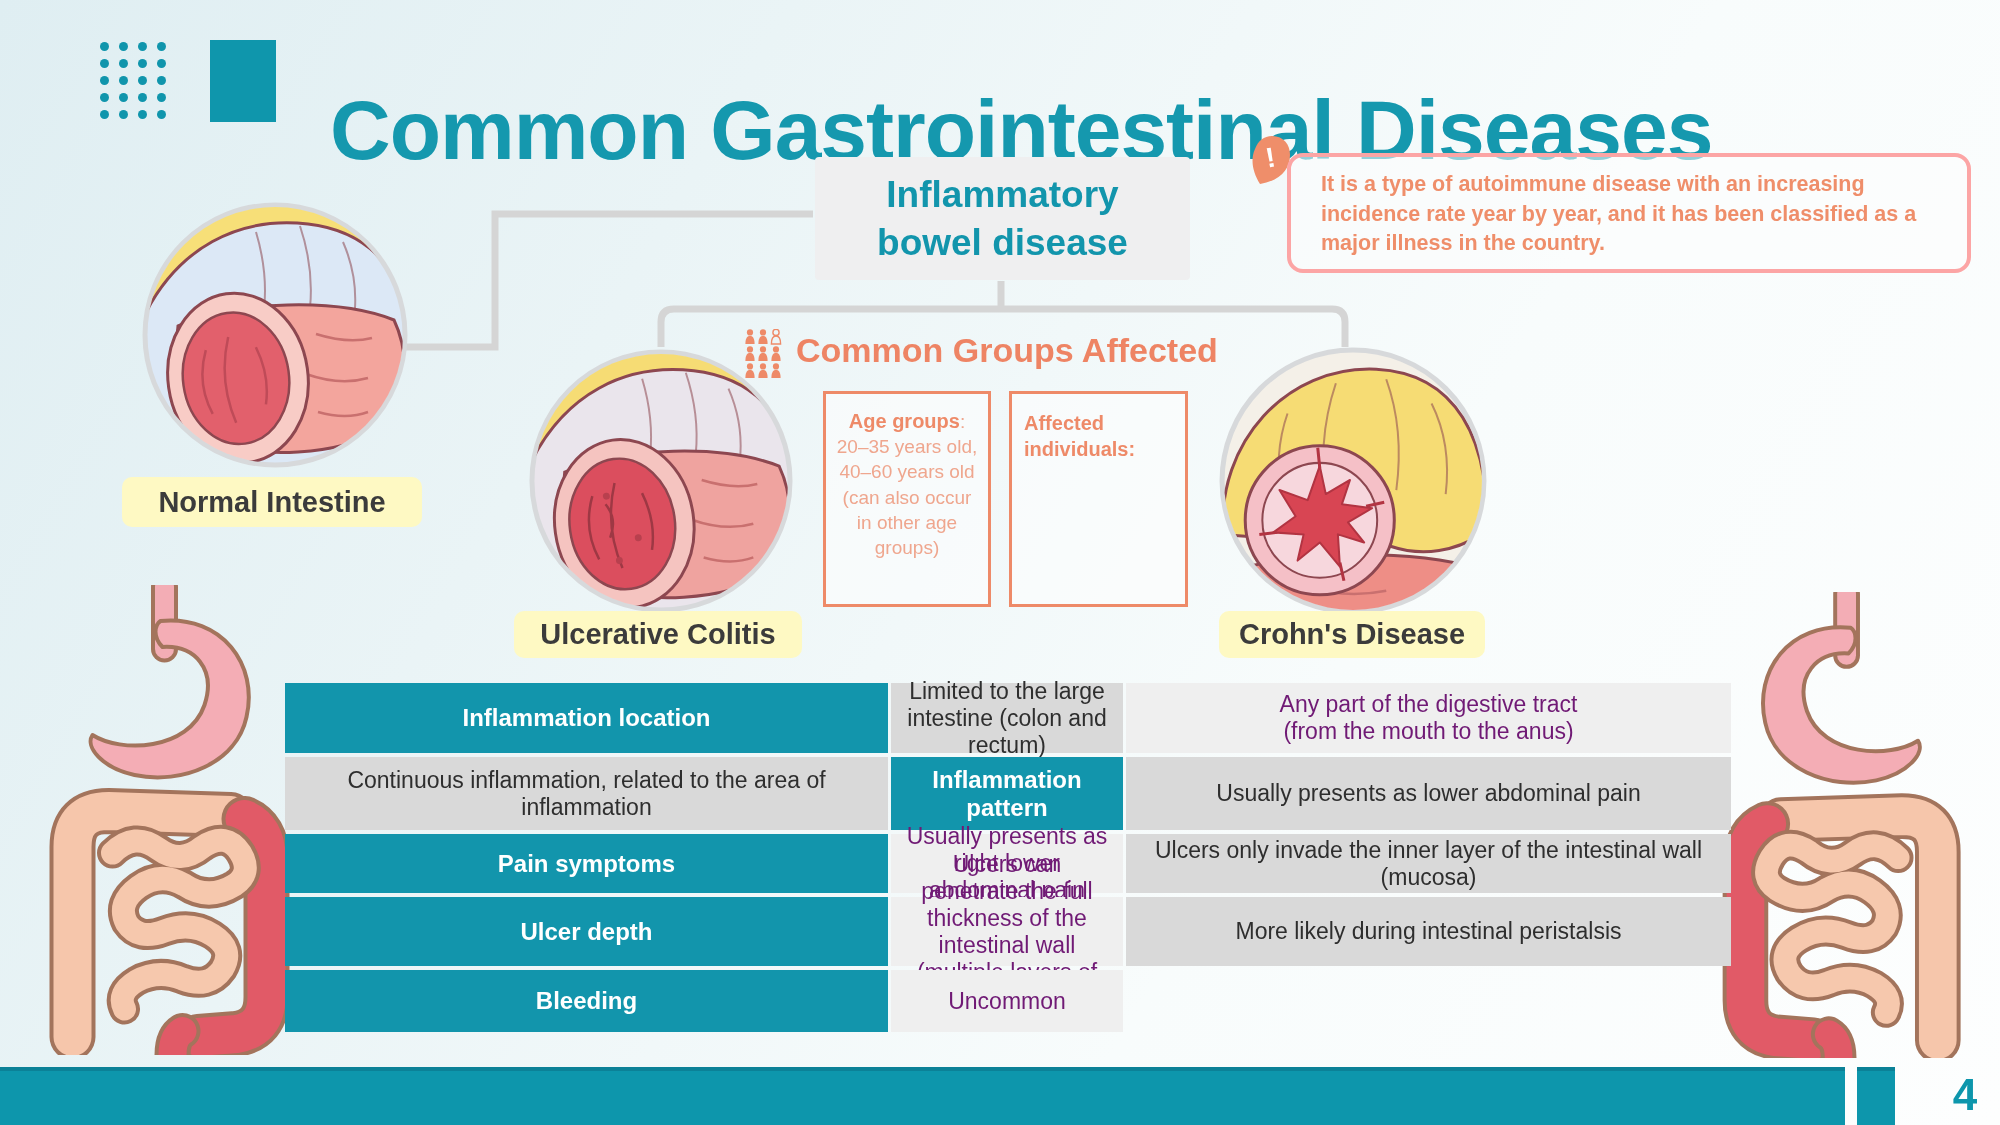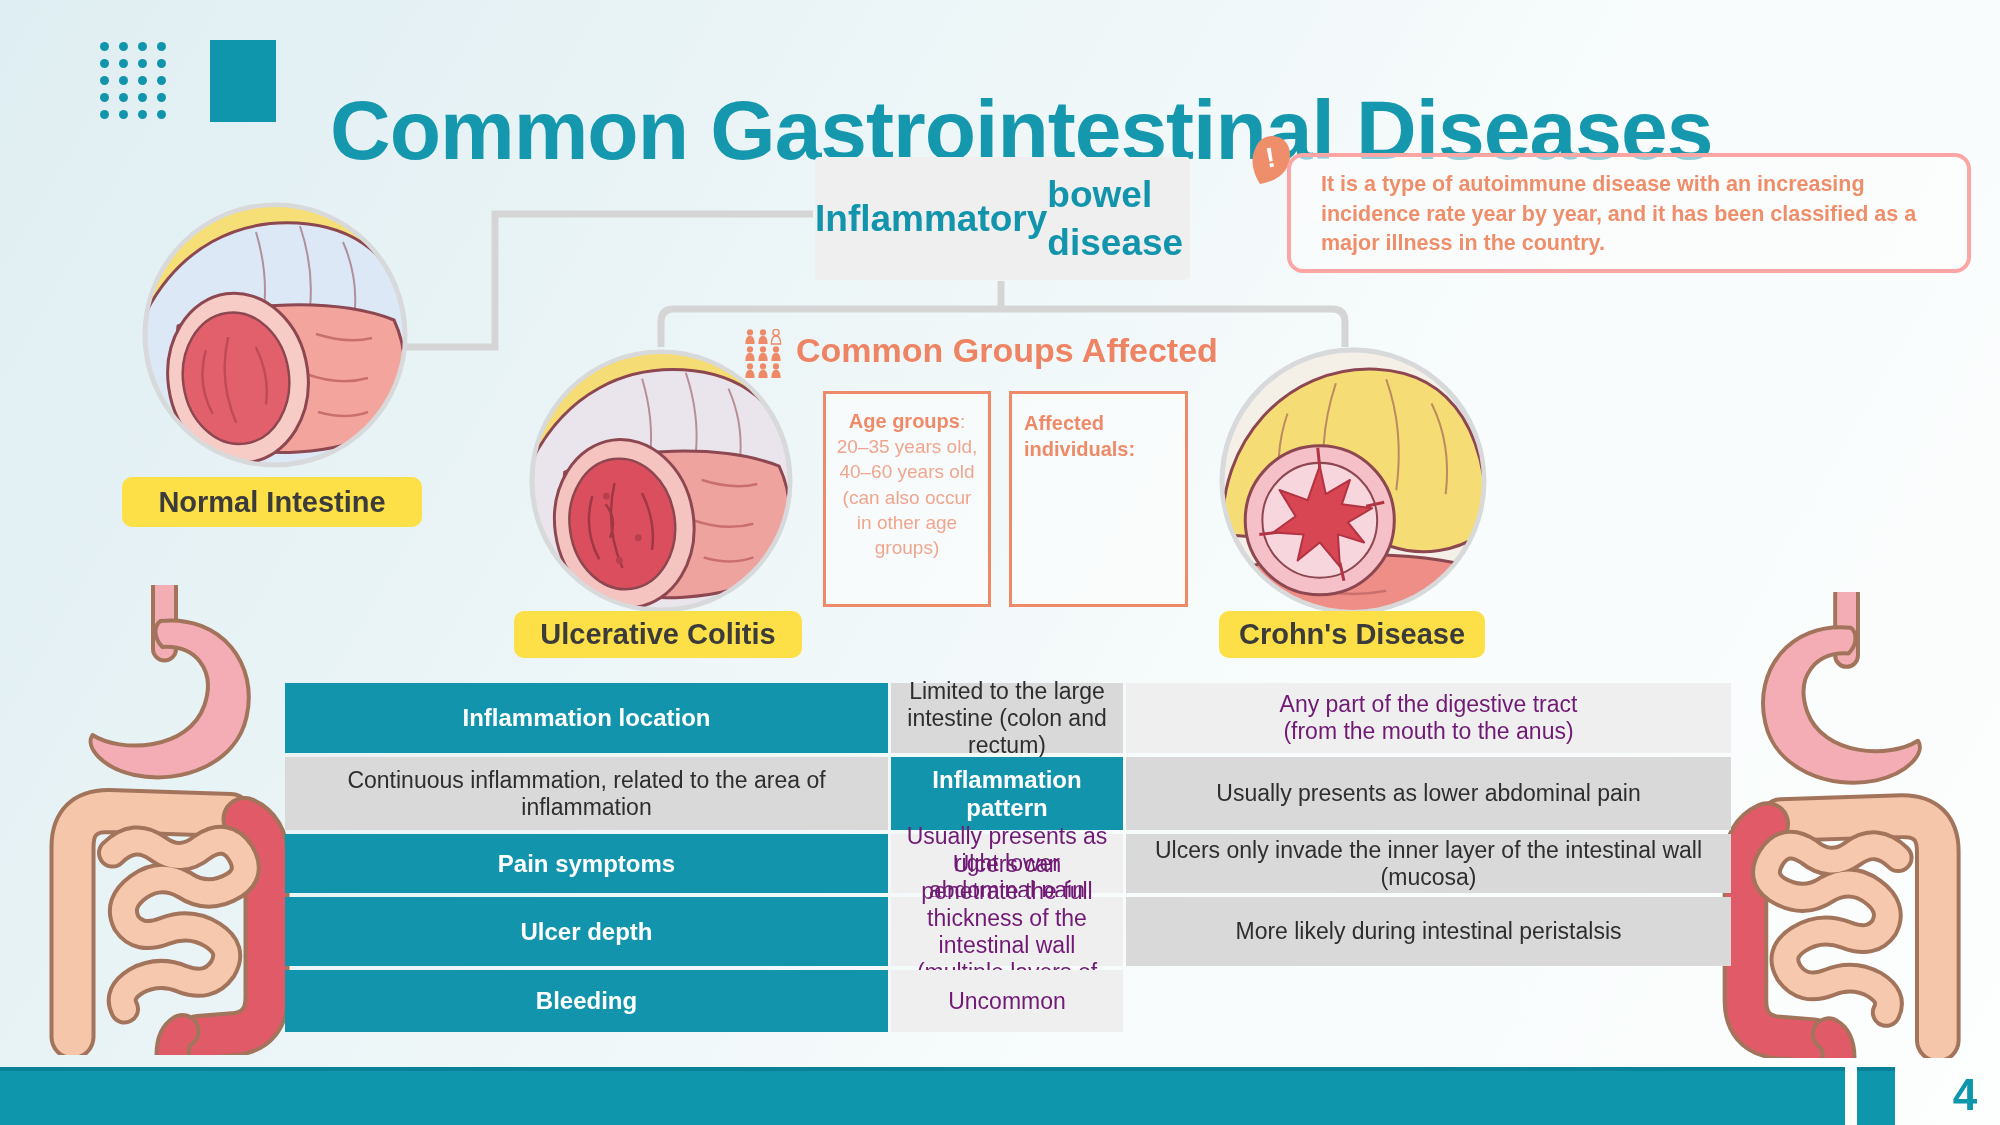--- a/index.html
+++ b/index.html
@@ -15,35 +15,35 @@
   .dots i{background:#1095ac;border-radius:50%;}
   .accent-square{left:210px;top:40px;width:66px;height:82px;background:#0f96ac;}
   .page-title{left:330px;top:26px;font-size:84px;font-weight:bold;color:#1598ae;letter-spacing:-1px;white-space:nowrap;}
 
   
   .connectors{left:395px;top:205px;width:960px;height:150px;}
   .connectors path{stroke:#d5d5d5;stroke-width:7;fill:none;}
 
   
   .ibd-box{left:815px;top:157px;width:375px;height:123px;background:#efeff0;border-radius:4px;
-    display:flex;align-items:center;justify-content:center;
+    display:flex;flex-direction:column;align-items:center;justify-content:center;
     font-size:37px;font-weight:bold;color:#1295ac;line-height:1.28;}
 
   
   .callout{left:1287px;top:153px;width:684px;height:120px;border:4px solid #fca5a5;border-radius:16px;
     background:rgba(253,253,253,.55);box-sizing:border-box;padding:13px 20px 12px 30px;
     font-size:21.5px;font-weight:bold;color:#ef8e6a;line-height:1.38;}
   .warning-badge{left:1248px;top:134px;width:44px;height:52px;}
 
   
   .spec-img{display:block;}
   .spec-normal{left:138px;top:198px;width:274px;height:274px;}
   .spec-uc{left:525px;top:345px;width:272px;height:272px;}
   .spec-crohn{left:1215px;top:343px;width:276px;height:276px;}
-  .spec-label{background:#fde047;border-radius:10px;display:flex;align-items:center;justify-content:center;
+  .spec-label{background:#fef9c3;border-radius:10px;display:flex;align-items:center;justify-content:center;
     font-size:29px;font-weight:bold;color:#3b3b3b;}
   .lbl-normal{left:122px;top:477px;width:300px;height:50px;}
   .lbl-uc{left:514px;top:611px;width:288px;height:47px;}
   .lbl-crohn{left:1219px;top:611px;width:266px;height:47px;}
 
   
   .people-icon{left:742px;top:329px;width:44px;height:52px;}
   .groups-heading{left:796px;top:331px;font-size:34px;font-weight:bold;color:#ee8464;white-space:nowrap;}
   .group-box{border:3px solid #ee8a68;background:rgba(253,253,253,.6);box-sizing:border-box;
     font-size:19px;color:#efa68e;line-height:1.32;}

